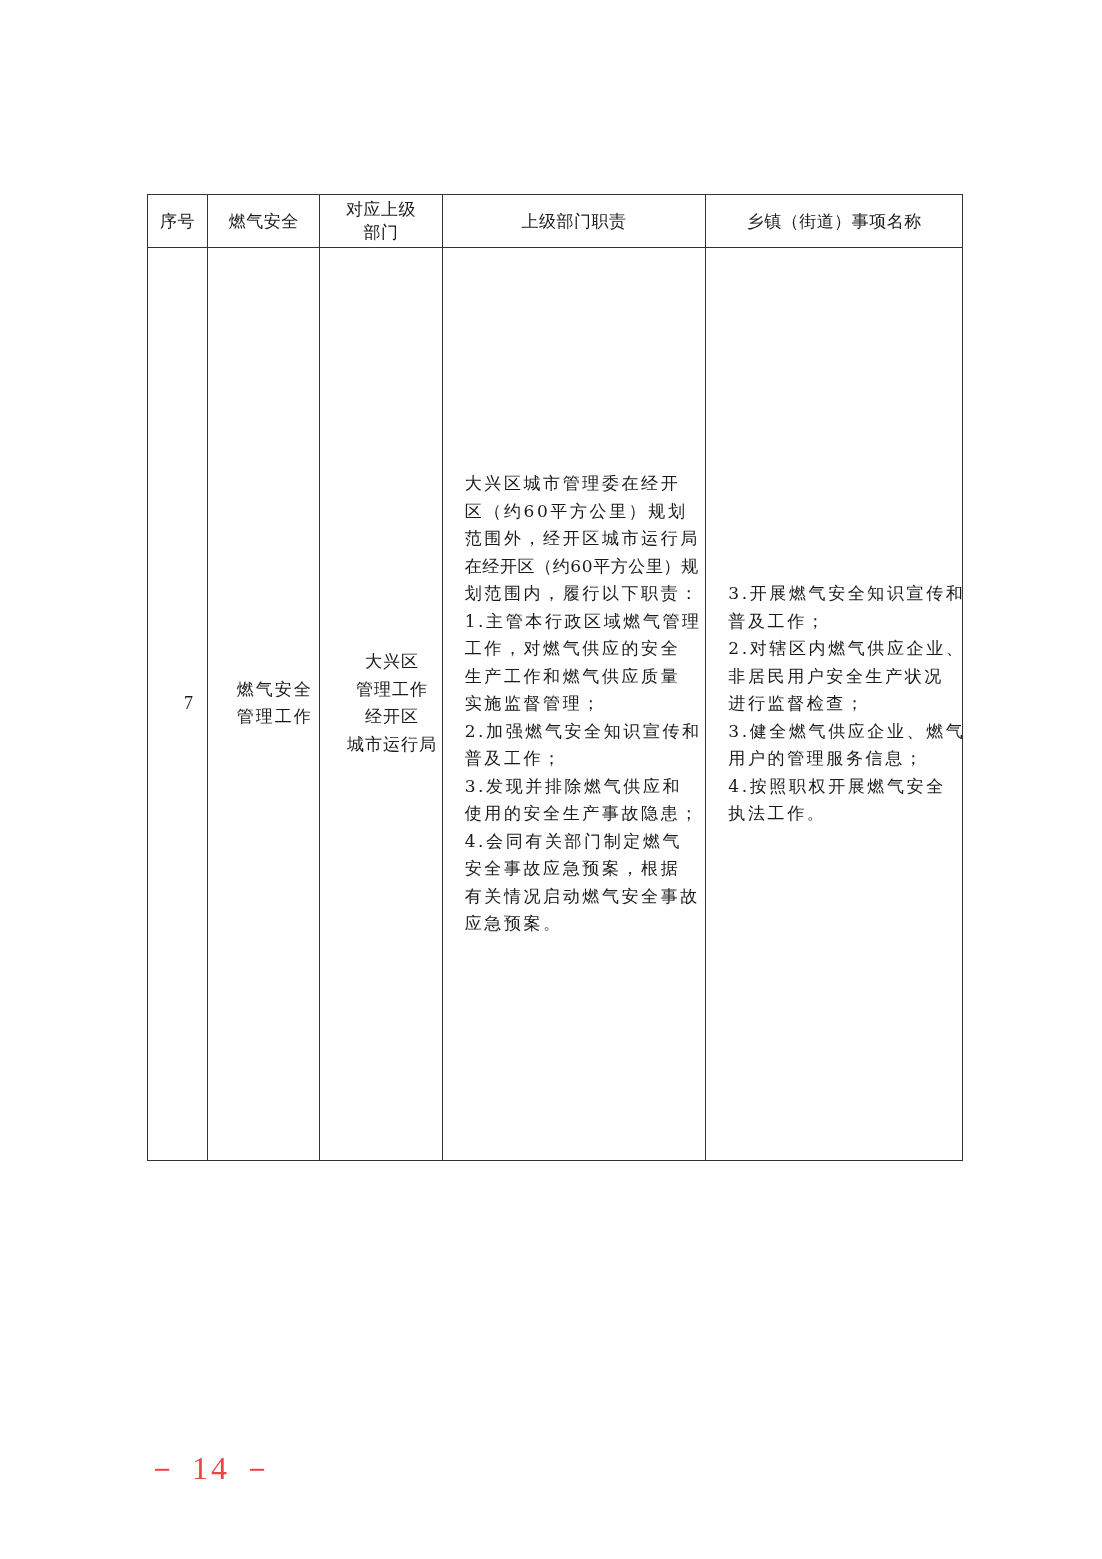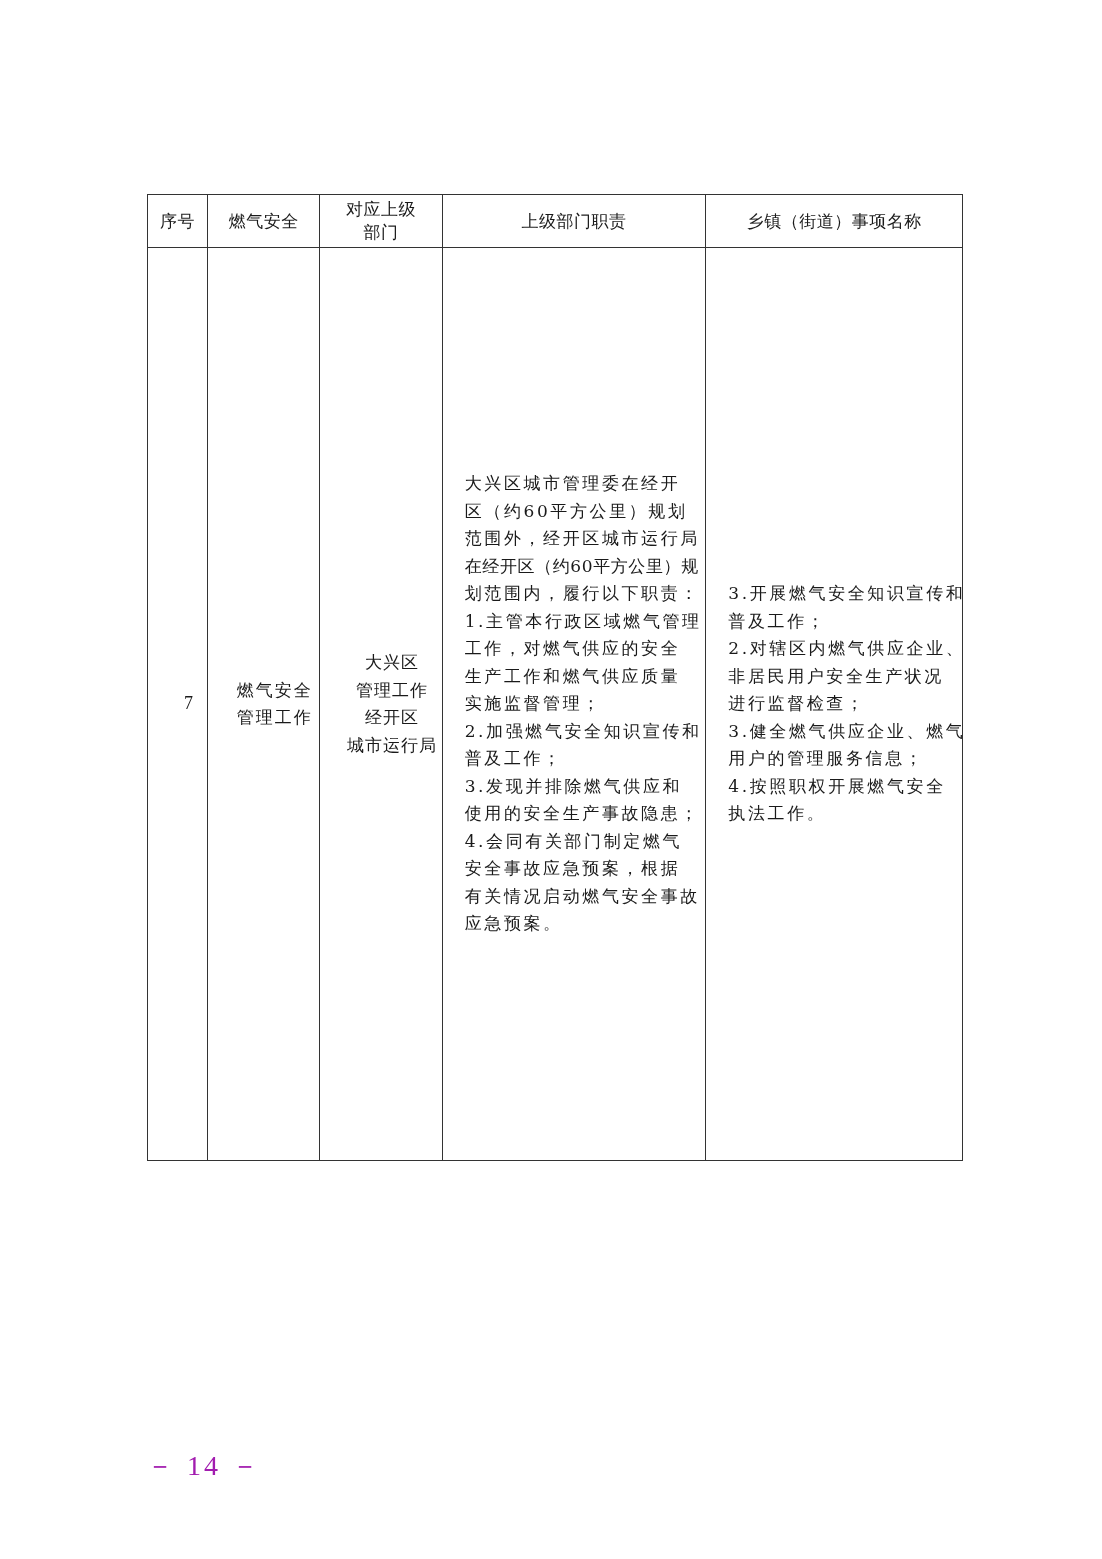--- a/index.html
+++ b/index.html
@@ -17,29 +17,29 @@
       height: 52px; font-weight: normal; font-size: 17px;
       font-family: "DejaVu Sans", "Liberation Sans", sans-serif;
       text-align: center; line-height: 23px; letter-spacing: 0.5px;
     }
     table.duty-table td { height: 912px; font-size: 17px; line-height: 27.5px; padding-left: 22px; }
     .col-no { width: 60px; }
     .col-name { width: 112px; }
     .col-dept { width: 122px; }
     .col-upper { width: 263px; }
     .col-town { width: 256px; }
-    td.center { text-align: center; }
+    td.center { text-align: center; font-family: Liberation Mono, monospace; }
     .name-cell { letter-spacing: 2px; line-height: 27px; padding: 0 4px; }
     .dept-cell div { line-height: 27.5px; letter-spacing: 1px; }
     .text-cell { padding: 0 10px 0 10px; text-align: justify; letter-spacing: 2.6px; }
     .text-cell .line { display: block; white-space: nowrap; }
     .upper-cell { padding-top: 0; }
     .page-number {
-      position: absolute; left: 146px; top: 1447px; font-size: 28px;
-      font-family: "Liberation Serif", "DejaVu Serif", serif; letter-spacing: 3px; color: #a21caf;
+      position: absolute; left: 146px; top: 1447px; font-size: 32px;
+      font-family: "Liberation Serif", "DejaVu Serif", serif; letter-spacing: 3px; color: #ef4444;
     }
   </style>
 </head>
 <body>
 
 <div class="page">
   <table class="duty-table">
     <colgroup>
       <col class="col-no">
         <col class="col-name">

